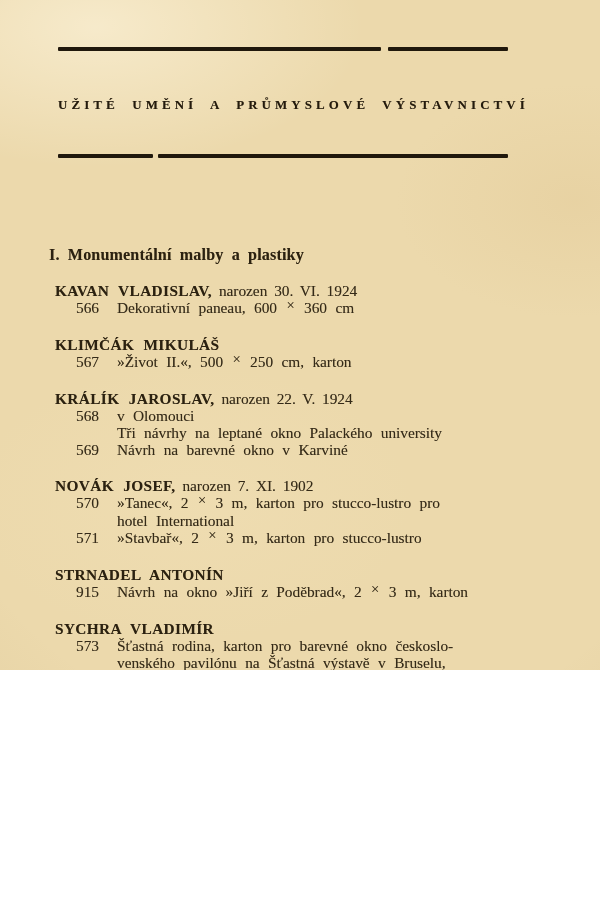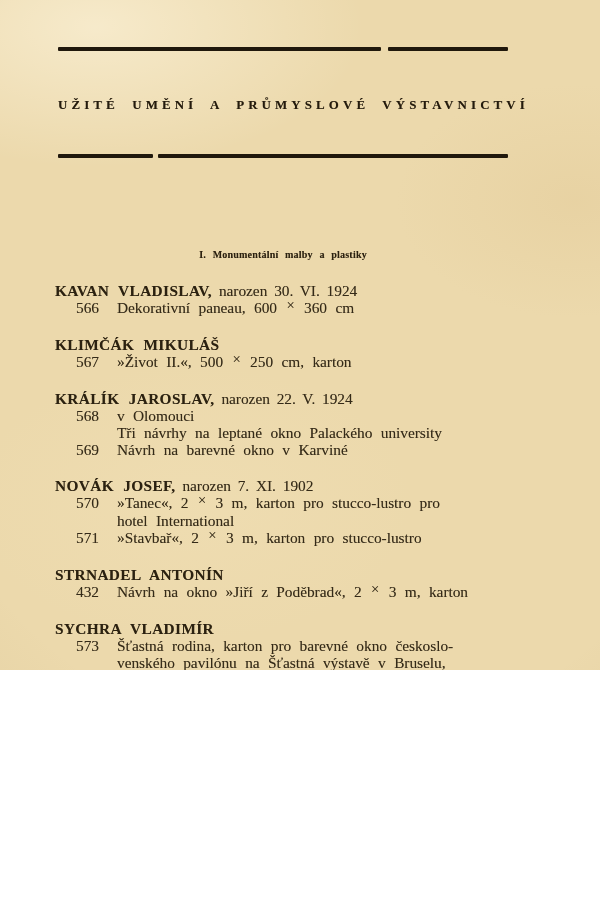--- a/index.html
+++ b/index.html
@@ -44,24 +44,23 @@
     text-shadow: 0.3px 0.3px 0.4px rgba(36,27,13,0.45);
   }
   
   .content {
     position: absolute; left: 49px; top: 246px; width: 468px;
     font-size: 15.3px; line-height: 17px;
     color: #342a18;
     text-shadow: 0.2px 0.2px 0.3px rgba(40,28,8,0.35);
   }
   .section-title {
-    font-weight: bold; font-size: 10px;
+    font-weight: bold; font-size: 16px;
     word-spacing: 4px; letter-spacing: 0.2px;
     color: #2b2110;
-    text-align: center;
   }
   .entry { margin-top: 19px; padding-left: 6px; }
   .artist-line { word-spacing: 3px; }
   .artist-name {
     font-weight: bold; letter-spacing: 0.4px; word-spacing: 5px;
     color: #2b2110;
   }
   .artist-suffix { }
   .item { display: flex; padding-left: 21px; }
   .item .num { flex: none; width: 41px; }
@@ -169,21 +168,21 @@
   </div>
 </div>
   </div>
 
   <div class="entry">
     <div class="artist-line">
       <span class="artist-name">STRNADEL ANTONÍN</span><span class="artist-suffix"></span>
     </div>
     <div>
   <div class="item">
-    <span class="num">432</span>
+    <span class="num">915</span>
     <div class="lines">
                 <div class="line">Návrh na okno »Jiří z Poděbrad«, 2 <span class="mult">×</span> 3 m, karton</div>
               </div>
   </div>
 </div>
   </div>
 
   <div class="entry">
     <div class="artist-line">
       <span class="artist-name">SYCHRA VLADIMÍR</span><span class="artist-suffix"></span>

